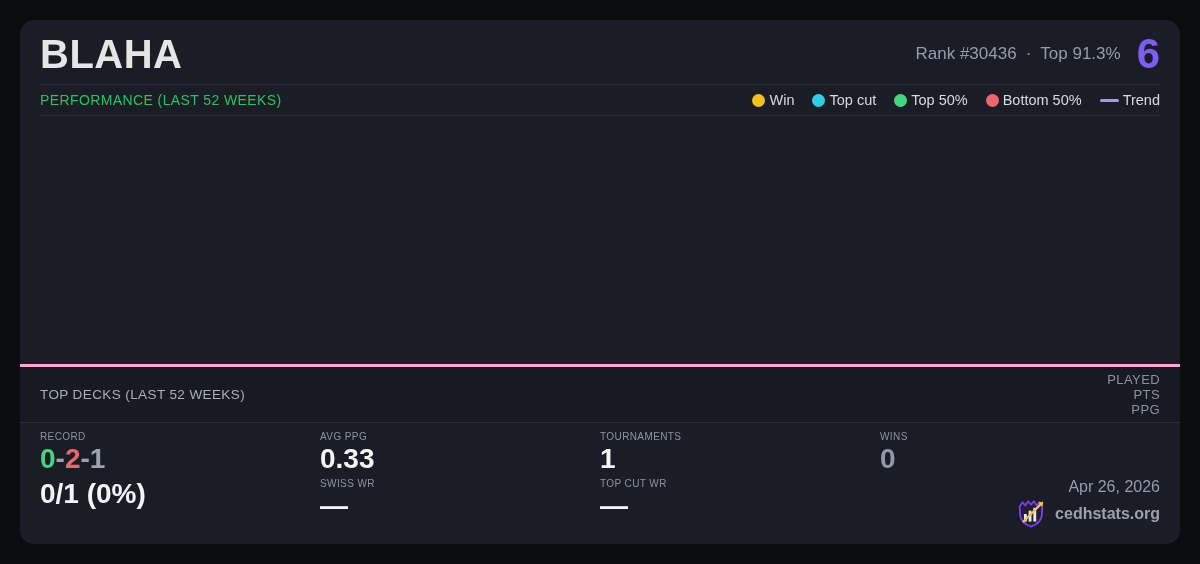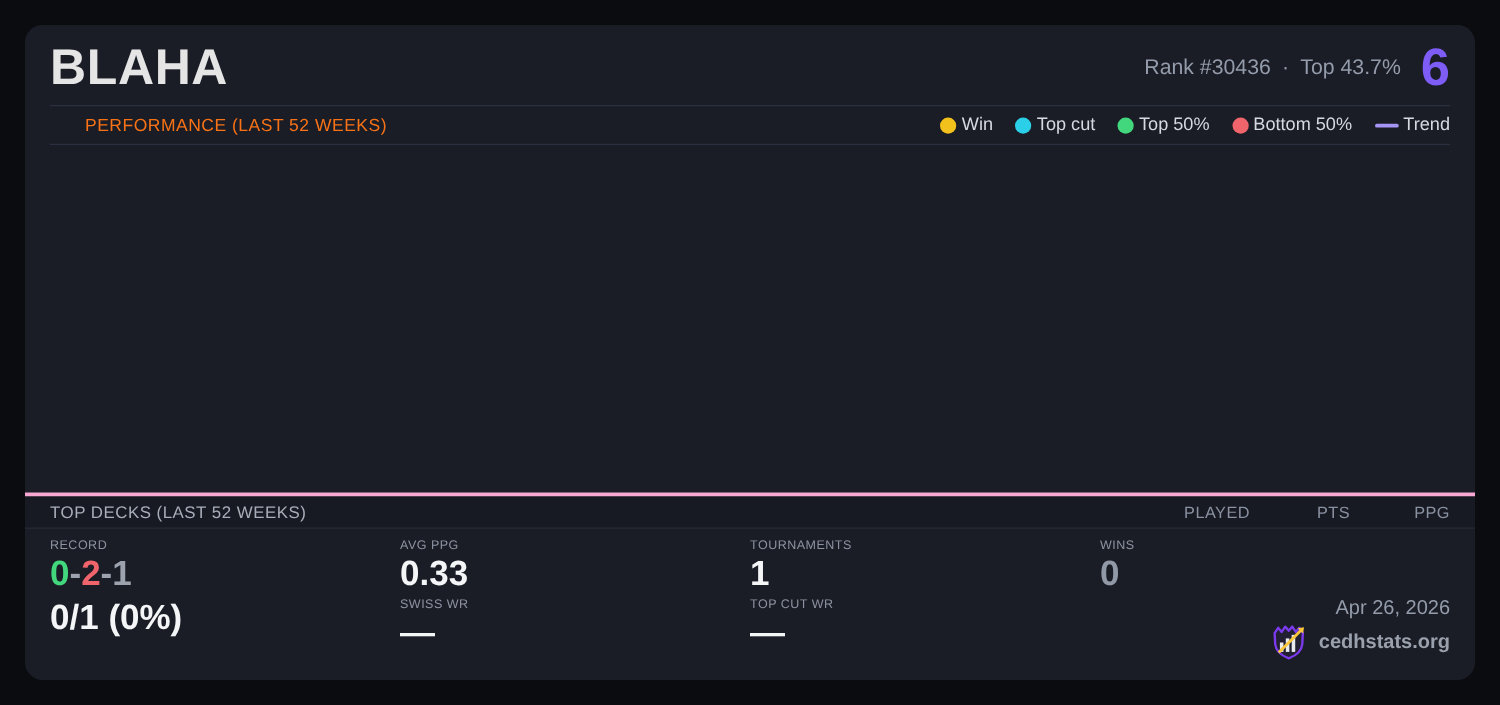--- a/index.html
+++ b/index.html
@@ -11,31 +11,31 @@
     display:flex; flex-direction:column; padding:0 20px;
   }
   
   .card-header { display:flex; align-items:center; justify-content:space-between; padding:12px 0 8px; border-bottom:1px solid #2b3040; }
   .player-title { font-size:40px; font-weight:700; color:#e5e5e5; letter-spacing:0.5px; line-height:1.1; }
   .header-right { display:flex; align-items:center; gap:16px; }
   .rank-text { display:flex; align-items:flex-end; gap:9px; color:#949cab; font-size:17px; font-weight:500;margin-left:40px; }
   .count { font-size:42px; font-weight:700; line-height:0.9; }
   
   .section-row { display:flex; justify-content:space-between; align-items:center; padding:7px 0; border-bottom:1px solid #2b3040; }
-  .section-title { color:#f97316; font-size:14px; letter-spacing:0.4px;margin-left:28px; }
+  .section-title { color:#22c55e; font-size:14px; letter-spacing:0.4px; }
   .legend { display:flex; align-items:center; gap:18px;justify-content:space-between; }
   .legend-item { display:flex; align-items:center; gap:4px; color:#d5d9e0; font-size:14.5px; }
   .dot { width:13px; height:13px; border-radius:50%; flex:none; }
   .line-swatch { width:19px; height:3px; border-radius:2px; flex:none; }
   
   .chart-area { flex:1; }
   
   .table-header { display:flex; justify-content:space-between; align-items:center; padding:5px 0; border-top:3px solid #f9a8d4; border-bottom:1px solid #262b37; background:rgba(0,0,0,0.10); margin:0 -20px; padding-left:20px; padding-right:20px; }
   .table-title { color:#a8aeba; font-size:13.5px; letter-spacing:0.4px; }
-  .table-cols { display:flex; }
+  .table-cols { display:flex;flex-direction:column; }
   .table-cols span { width:80px; text-align:right; color:#8a92a2; font-size:13px; letter-spacing:0.4px; }
   
   .stats-grid { display:grid; grid-template-columns:repeat(4,1fr); row-gap:3px; padding:8px 0 14px; }
   .stat-cell { display:flex; flex-direction:column; gap:1px; }
   .stat-label { font-size:10px; color:#8d93a1; letter-spacing:0.4px; }
   .stat-value { font-size:28px; font-weight:700; color:#f4f5f7; line-height:1.15; }
   .value-muted { color:#9199a7; }
   .record-sep { color:#9ca3af; }
   
   .footer-cell { align-items:flex-end; justify-content:flex-start; gap:2px; }
@@ -47,21 +47,21 @@
 
 <div class="page">
   <div class="card">
 
     <div class="card-header">
       <div class="player-title">BLAHA</div>
       <div class="header-right">
         <div class="rank-text">
           <span>Rank #30436</span>
           <span>·</span>
-          <span>Top 43.7%</span>
+          <span>Top 91.3%</span>
         </div>
         <div class="count" style="color: rgb(126, 92, 246);">6</div>
       </div>
     </div>
 
     <div class="section-row">
       <span class="section-title">PERFORMANCE (LAST 52 WEEKS)</span>
       <div class="legend">
         <span class="legend-item">
           <span class="dot" style="background: rgb(243, 193, 27);"></span>

